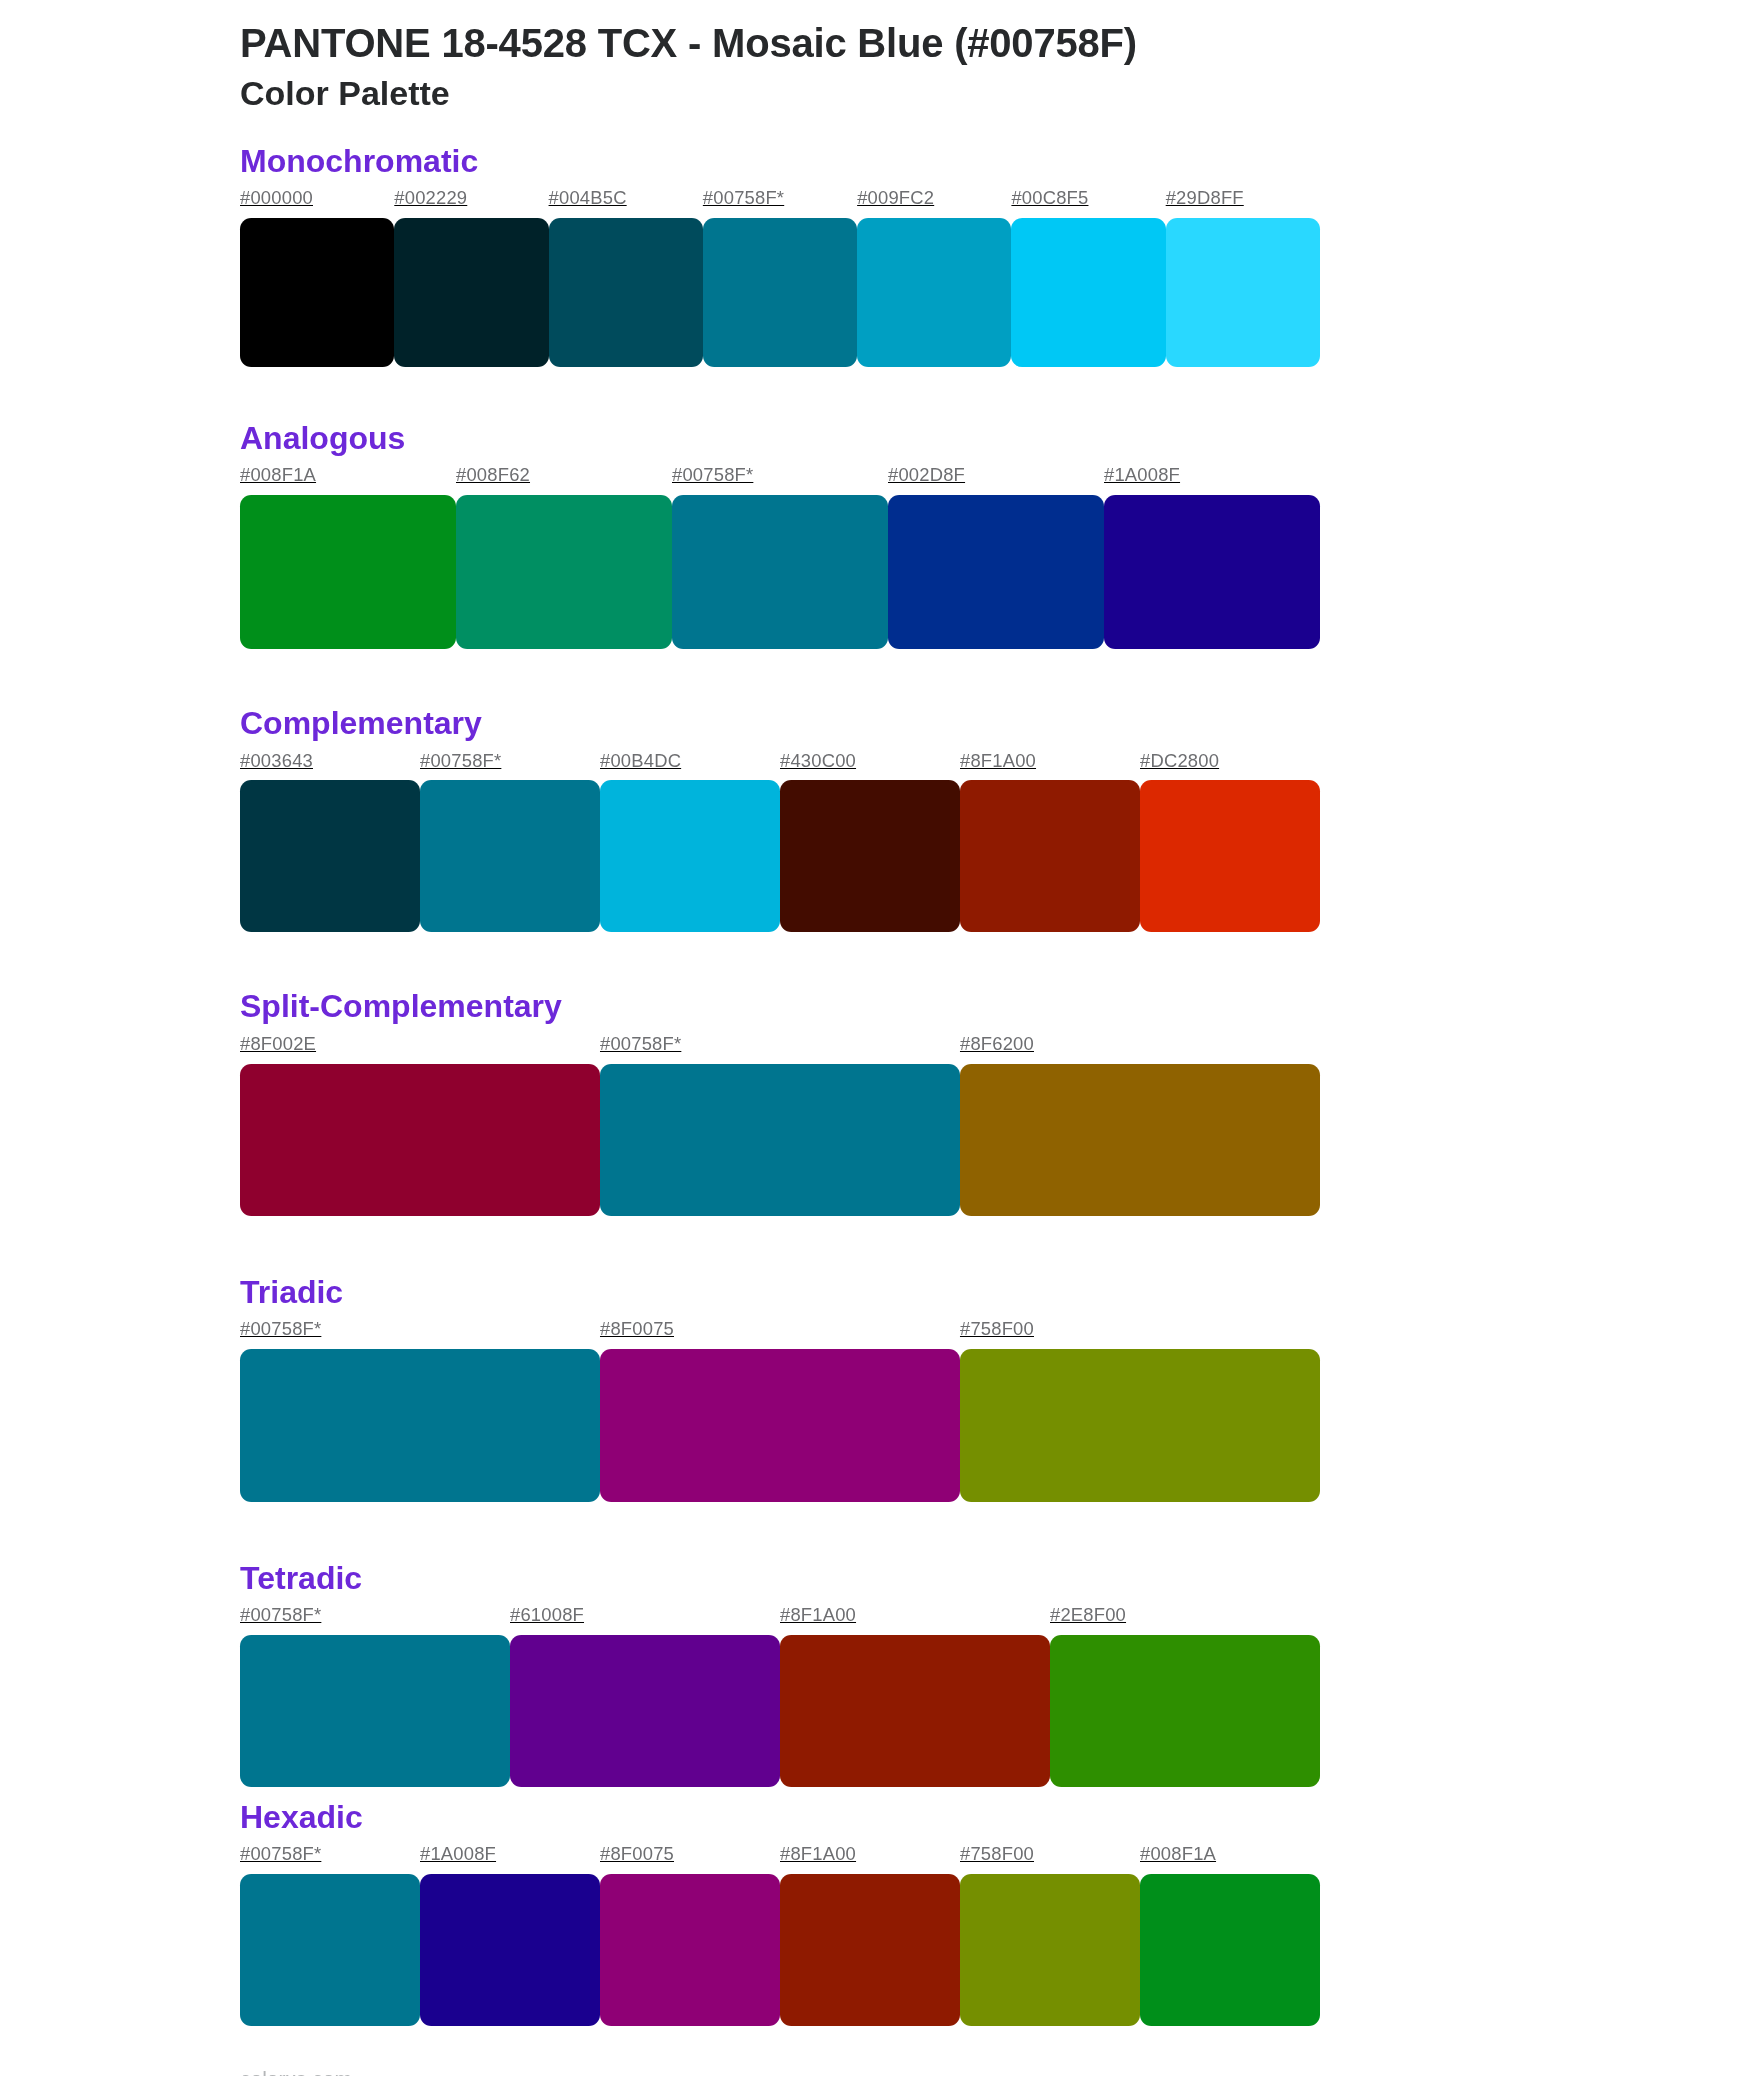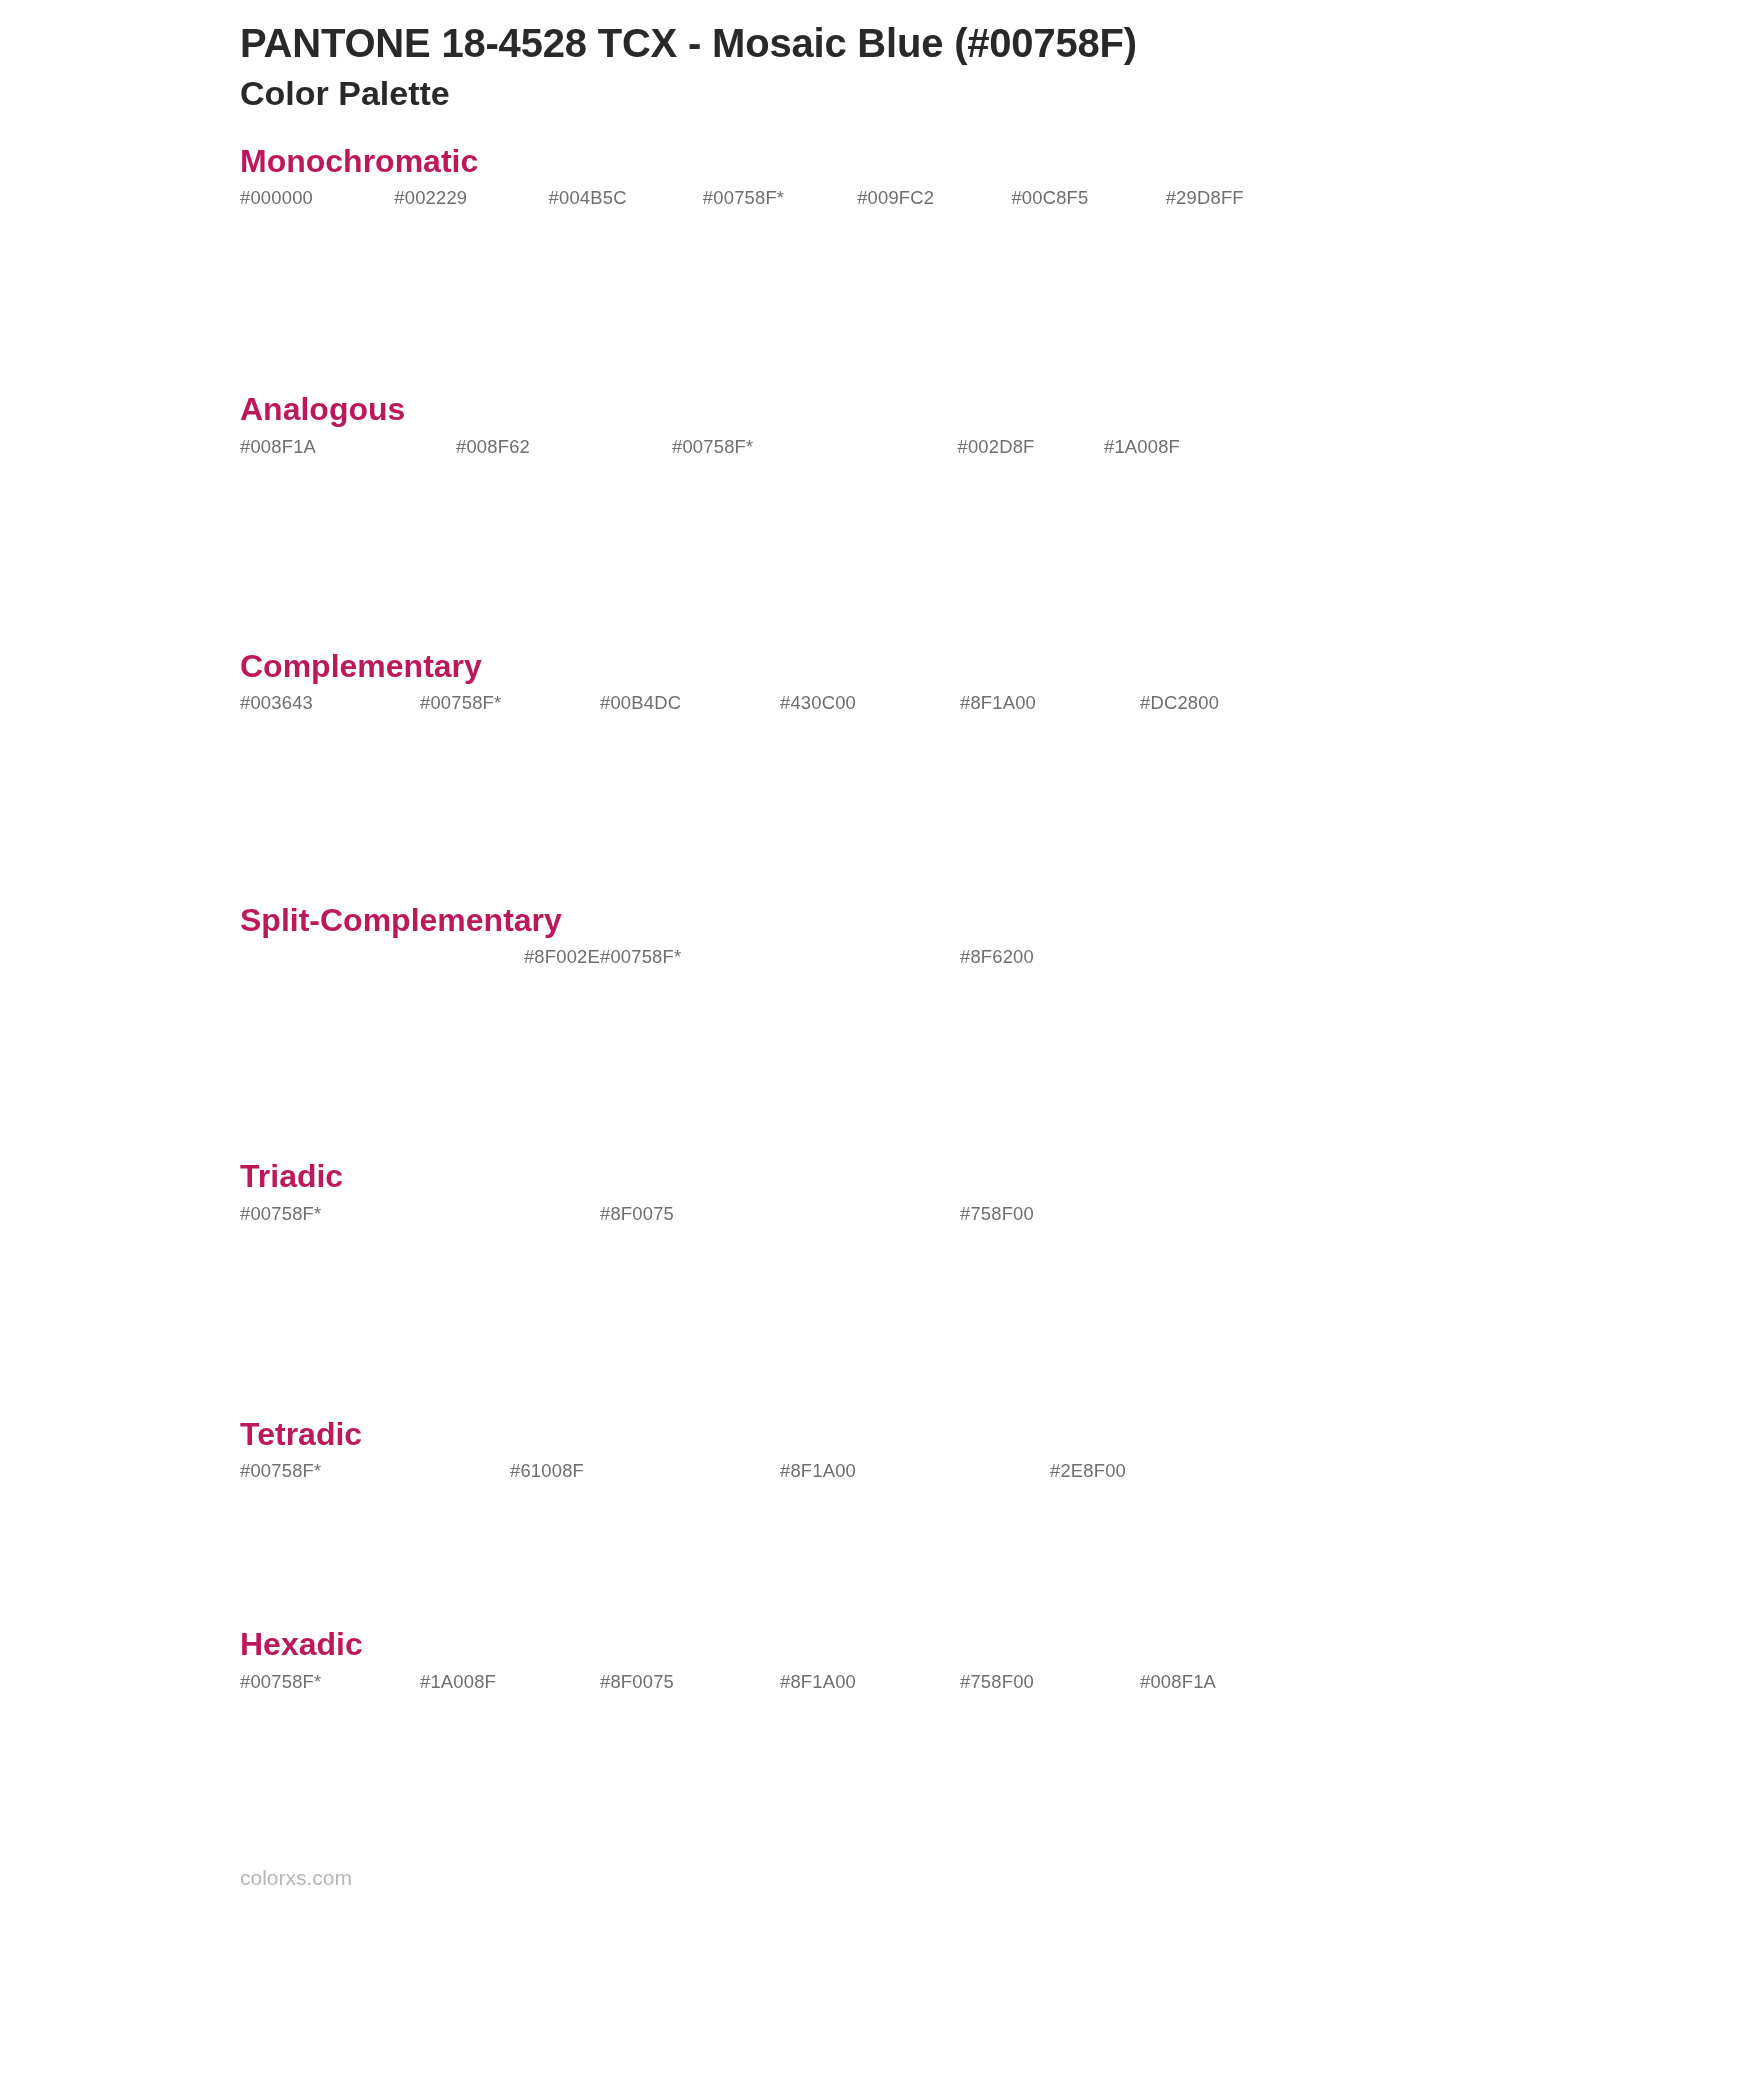--- a/index.html
+++ b/index.html
@@ -46,37 +46,38 @@
     margin-top: 29px;
   }
   .section {
     padding-left: 240px;
     padding-right: 0;
     margin-bottom: 0;
   }
   .section-title {
     font-size: 32px;
     font-weight: bold;
-    color: #be185d;
+    color: #6d28d9;
     margin: 0;
     line-height: 1.15;
     padding-bottom: 9.6px;
     white-space: nowrap;
   }
   .swatch-row {
     position: relative;
     width: 1080px;
     display: flex;
     align-items: flex-start;
   }
   .swatch {
     position: relative;
     display: flex;
-    flex-direction: row;
+    flex-direction: column;
     box-sizing: border-box;
+    text-decoration: underline;
   }
   .swatch-label {
     font-size: 18.4px;
     font-weight: normal;
     color: #6d6e71;
     line-height: 1;
     padding-bottom: 10.4px;
     white-space: nowrap;
     letter-spacing: 0.2px;
   }

